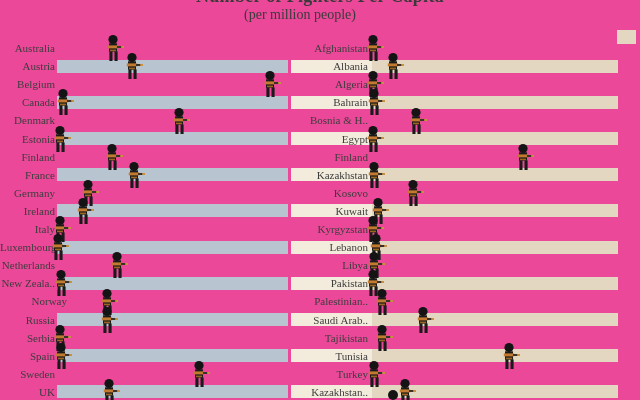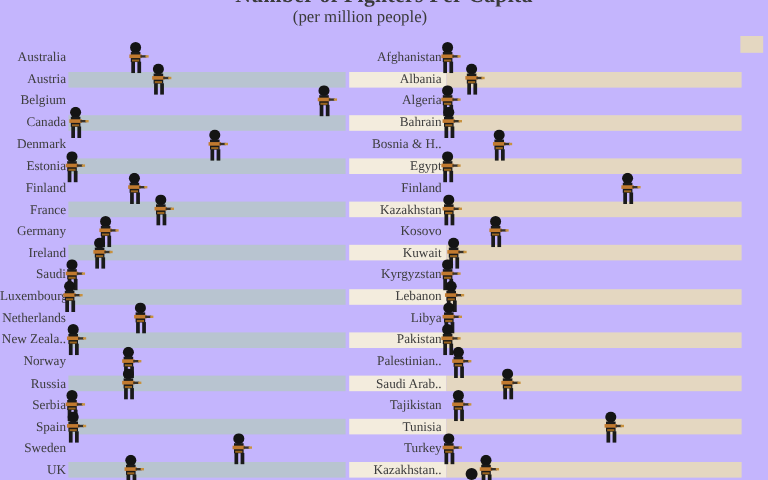--- a/index.html
+++ b/index.html
@@ -1,19 +1,19 @@
 <!DOCTYPE html>
 <html><head>
 <meta charset="utf-8">
 <style>
   html,body{margin:0;padding:0;}
   #stage{
     position:relative;
     width:640px;height:400px;
-    background:#c4b5fd;
+    background:#ec4899;
     overflow:hidden;
     font-family:"Liberation Serif","DejaVu Serif",serif;
   }
   .title-line1{
     position:absolute;top:-14px;left:0;width:640px;
     text-align:center;font-size:18px;font-weight:bold;color:#3a3a3a;
     letter-spacing:.3px;white-space:nowrap;
   }
   .title-line2{
     position:absolute;top:7px;left:0;width:600px;
@@ -45,27 +45,27 @@
       <div class="row-label" style="left: 0px; top: 93.3px; width: 55px;">Canada</div>
       <div class="row-label" style="left: 0px; top: 111.4px; width: 55px;">Denmark</div>
       <div class="band" style="left: 57px; top: 132px; width: 231px; background: rgb(184, 196, 208);"></div>
       <div class="row-label" style="left: 0px; top: 129.5px; width: 55px;">Estonia</div>
       <div class="row-label" style="left: 0px; top: 147.6px; width: 55px;">Finland</div>
       <div class="band" style="left: 57px; top: 168.2px; width: 231px; background: rgb(184, 196, 208);"></div>
       <div class="row-label" style="left: 0px; top: 165.7px; width: 55px;">France</div>
       <div class="row-label" style="left: 0px; top: 183.8px; width: 55px;">Germany</div>
       <div class="band" style="left: 57px; top: 204.4px; width: 231px; background: rgb(184, 196, 208);"></div>
       <div class="row-label" style="left: 0px; top: 201.9px; width: 55px;">Ireland</div>
-      <div class="row-label" style="left: 0px; top: 220px; width: 55px;">Saudi</div>
+      <div class="row-label" style="left: 0px; top: 220px; width: 55px;">Italy</div>
       <div class="band" style="left: 57px; top: 240.6px; width: 231px; background: rgb(184, 196, 208);"></div>
       <div class="row-label" style="left: 0px; top: 238.1px; width: 55px;">Luxembourg</div>
       <div class="row-label" style="left: 0px; top: 256.2px; width: 55px;">Netherlands</div>
       <div class="band" style="left: 57px; top: 276.8px; width: 231px; background: rgb(184, 196, 208);"></div>
       <div class="row-label" style="left: 0px; top: 274.3px; width: 55px;">New Zeala..</div>
-      <div class="row-label" style="left: 0px; top: 292.4px; width: 55px;">Norway</div>
+      <div class="row-label" style="left: 0px; top: 292.4px; width: 55px; padding-left: 12px;">Norway</div>
       <div class="band" style="left: 57px; top: 313px; width: 231px; background: rgb(184, 196, 208);"></div>
       <div class="row-label" style="left: 0px; top: 310.5px; width: 55px;">Russia</div>
       <div class="row-label" style="left: 0px; top: 328.6px; width: 55px;">Serbia</div>
       <div class="band" style="left: 57px; top: 349.2px; width: 231px; background: rgb(184, 196, 208);"></div>
       <div class="row-label" style="left: 0px; top: 346.7px; width: 55px;">Spain</div>
       <div class="row-label" style="left: 0px; top: 364.8px; width: 55px;">Sweden</div>
       <div class="band" style="left: 57px; top: 385.4px; width: 231px; background: rgb(184, 196, 208);"></div>
       <div class="row-label" style="left: 0px; top: 382.9px; width: 55px;">UK</div>
       <div class="mark" style="left: 103.9px; top: 35px;"><svg width="20" height="26" viewBox="0 0 20 26" xmlns="http://www.w3.org/2000/svg">
           <circle cx="9" cy="4.6" r="4.6" fill="#141414"></circle>

